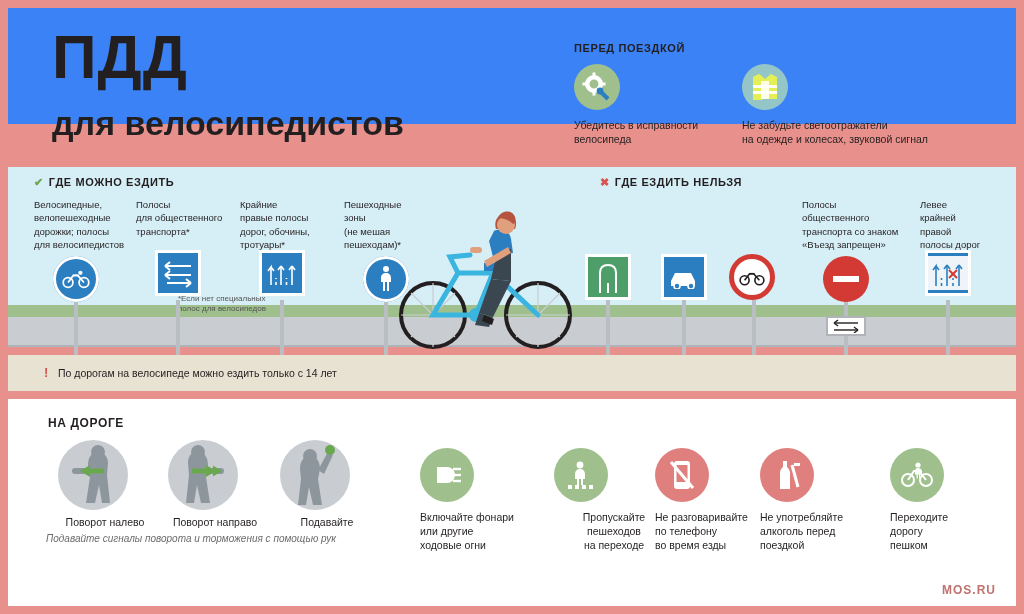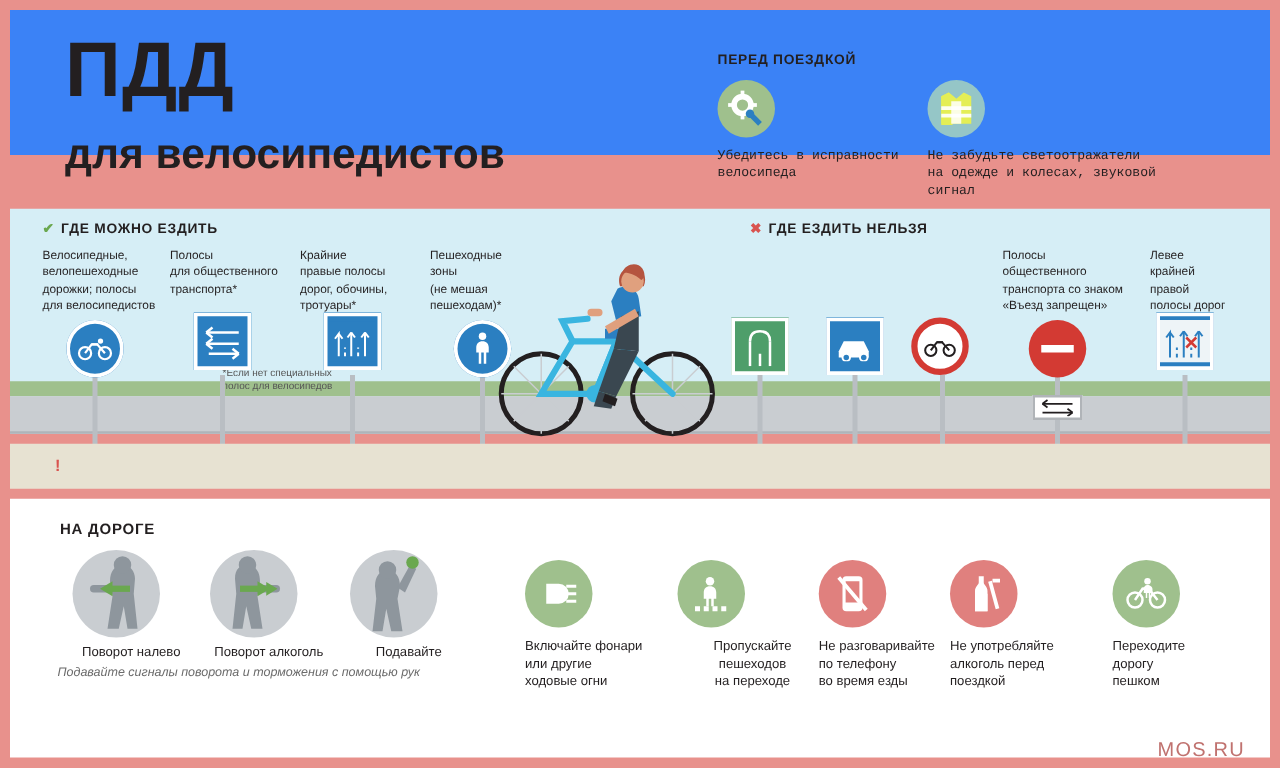--- a/index.html
+++ b/index.html
@@ -37,21 +37,21 @@
     letter-spacing: .6px;
   }
   .before-item { position: absolute; }
   .before-item .circ {
     width: 46px; height: 46px; border-radius: 50%;
     display: flex; align-items: center; justify-content: center;
   }
   .before-item .cap {
     position: absolute; left: 0; top: 54px;
     font-size: 10.5px; color: #231f20; line-height: 1.35;
-    white-space: pre-line; width: 170px; font-family: Liberation Mono, monospace;
+    white-space: pre-line; width: 170px;
   }
   #bf1 { left: 566px; top: 56px; }
   #bf2 { left: 734px; top: 56px; }
   #bf1 .circ { background: #9fc08d; }
   #bf2 .circ { background: #95c6c7; }
   #bf2 .cap { width: 210px; }
 
   
   .band-mid {
     position: absolute; left: 8px; top: 167px; width: 1008px; height: 180px;
@@ -166,28 +166,28 @@
   .rule { position: absolute; top: 448px; }
   .rule .circ {
     width: 54px; height: 54px; border-radius: 50%;
     display: flex; align-items: center; justify-content: center;
   }
   .rule .cap {
     position: absolute; left: 0; top: 62px; width: 120px;
     font-size: 10.5px; color: #231f20; line-height: 1.35; white-space: pre-line;
   }
   #r1 { left: 420px; } #r1 .circ { background: #9fc08d; }
-  #r2 { left: 542px; text-align: center; } #r2 .circ { background: #9fc08d; }
+  #r2 { left: 554px; text-align: center; } #r2 .circ { background: #9fc08d; }
   #r3 { left: 655px; } #r3 .circ { background: #e0807e; }
   #r4 { left: 760px; } #r4 .circ { background: #e0807e; }
   #r5 { left: 890px; } #r5 .circ { background: #9fc08d; }
 
   .footer-logo {
-    position: absolute; right: 28px; bottom: 4px;
-    font-size: 16px; font-weight: normal; color: #c0726f; letter-spacing: 1px;
+    position: absolute; right: 28px; bottom: 17px;
+    font-size: 12px; font-weight: bold; color: #c0726f; letter-spacing: 1px;
   }
 
   
   .cyclist { position: absolute; left: 398px; top: 185px; width: 180px; height: 175px; }
 </style>
 </head>
 <body>
 
 <div id="page">
 
@@ -437,20 +437,21 @@
       </g>
       <g stroke="#d33a33" stroke-width="2">
         <path d="M21 14l8 8"></path>
           <path d="M29 14l-8 8"></path>
       </g>
     </svg>
   </div>
 
   <div class="band-warn">
     <div class="bang">!</div>
+    <div class="txt">По дорогам на велосипеде можно ездить только с 14 лет</div>
   </div>
 
   <div class="band-bot"></div>
   <div class="sec-head" id="head-road">НА ДОРОГЕ</div>
 
   <div class="gesture" id="g1">
     <div class="circ">
       <svg width="70" height="70" viewBox="0 0 70 70">
         <path d="M40 12c6 0 10 5 10 11l-1 12 3 28h-8l-3-18-4 18h-9l4-26-2-12c0-8 4-13 10-13z" fill="#8e969d"></path>
         <circle cx="40" cy="12" r="7" fill="#8e969d"></circle>
@@ -470,21 +471,21 @@
         <path d="M30 12c6 0 10 5 10 13l-2 12 4 26h-9l-4-18-3 18h-8l3-28-1-12c0-8 4-11 10-11z" fill="#8e969d"></path>
         <circle cx="30" cy="12" r="7" fill="#8e969d"></circle>
         <rect x="34" y="28" width="22" height="6" rx="3" fill="#8e969d"></rect>
         <g fill="#6aa84f">
             <path d="M48 31l-10-6v12z" transform="translate(0,0)"></path>
             <rect x="24" y="28.5" width="18" height="5"></rect>
             <path d="M54 31l-9-5.5v11z"></path>
           </g>
       </svg>
     </div>
-    <div class="cap">Поворот алкоголь</div>
+    <div class="cap">Поворот направо</div>
   </div>
 
   <div class="gesture" id="g3">
     <div class="circ">
       <svg width="70" height="70" viewBox="0 0 70 70">
         <path d="M30 16c6 0 10 5 10 13l-2 10 4 26h-9l-4-18-3 18h-8l3-26-1-10c0-8 4-13 10-13z" fill="#8e969d"></path>
         <circle cx="30" cy="16" r="7" fill="#8e969d"></circle>
         <path d="M38 30l10-18 5 3-9 19z" fill="#8e969d"></path>
         <circle cx="50" cy="10" r="5" fill="#6aa84f"></circle>
       </svg>

